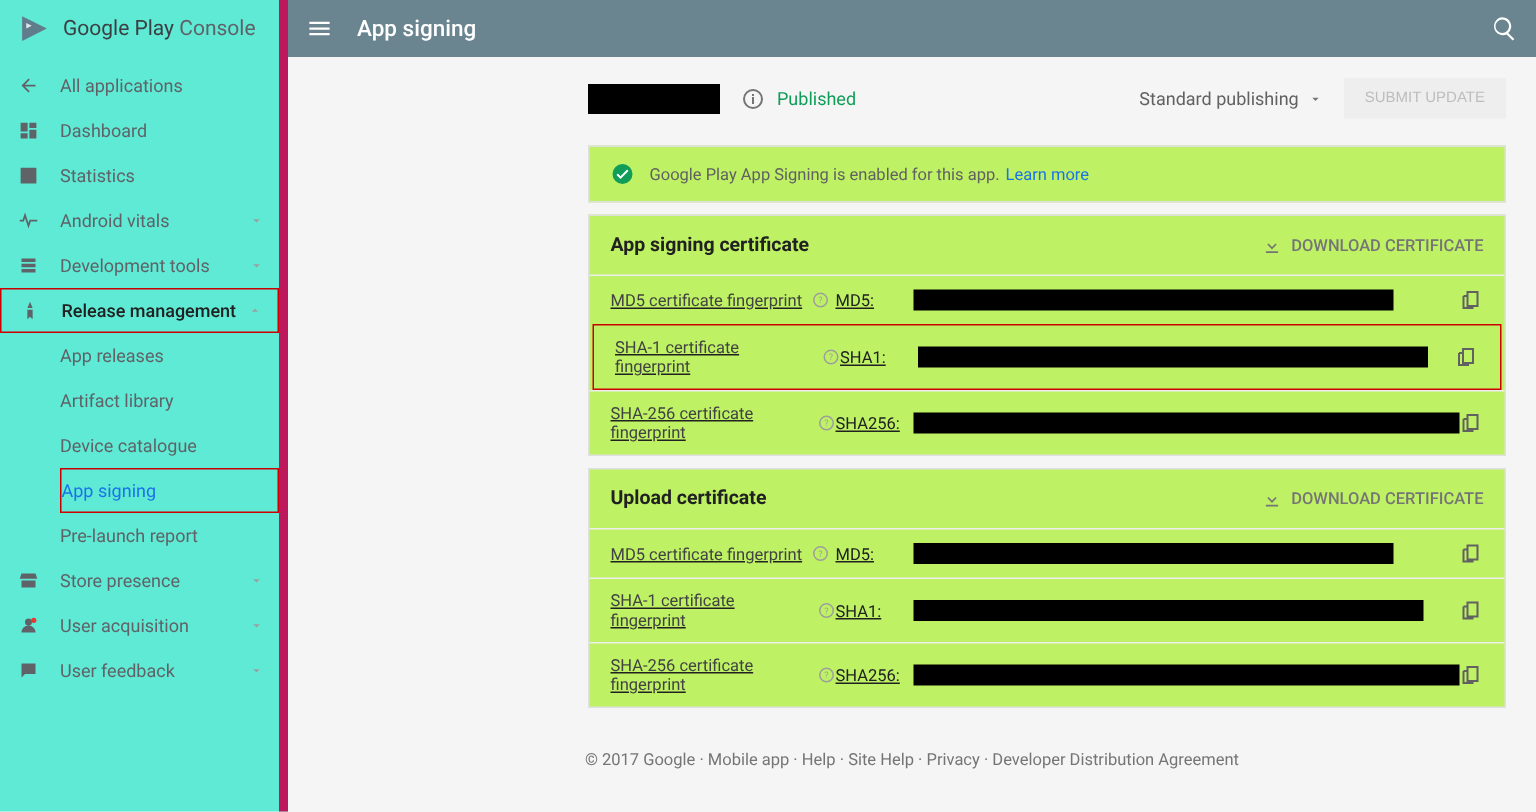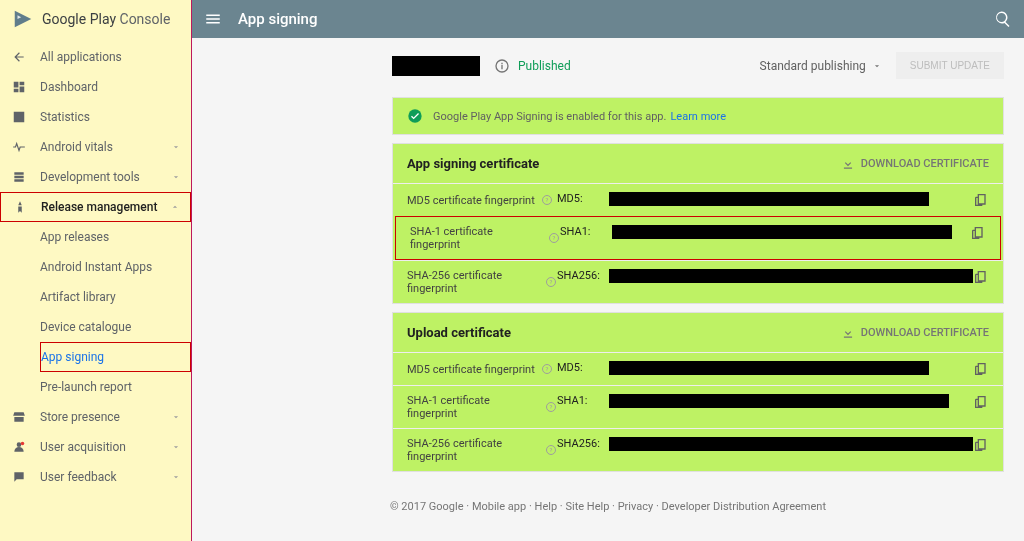--- a/index.html
+++ b/index.html
@@ -1,21 +1,21 @@
 <!DOCTYPE html>
 <html><head>
 <meta charset="utf-8">
 <style>
 * { box-sizing: border-box; margin: 0; padding: 0; }
 body { font-family: Roboto, Arial, sans-serif; font-size: 13px; color: #212121; background: #f5f5f5; width: 1024px; height: 541px; overflow: hidden; }
 .topbar { position: absolute; left: 192px; right: 0; top: 0; height: 38px; background: #6b8590; color: #fff; display: flex; align-items: center; padding: 0 12px; }
 .topbar .ham { cursor: pointer; margin-right: 16px; }
 .topbar .title { font-size: 15px; font-weight: 500; }
 .topbar .search { margin-left: auto; cursor: pointer; }
-.sidebar { position: absolute; left: 0; top: 0; bottom: 0; width: 192px; background: #fef9c3; border-right: 1px solid #be185d; overflow-y: auto; }
+.sidebar { position: absolute; left: 0; top: 0; bottom: 0; width: 192px; background: #5eead4; border-right: 6px solid #be185d; overflow-y: auto; }
 .brand { display: flex; align-items: center; padding: 10px 12px; height: 38px; }
 .brand svg { flex-shrink: 0; }
 .brand-text { margin-left: 8px; font-size: 14px; color: #5f6368; }
 .brand-text .b { color: #3c4043; }
 .nav { padding-top: 4px; }
 .nav-item { display: flex; align-items: center; height: 30px; padding: 0 10px; color: #5f6368; cursor: pointer; font-size: 12px; position: relative; }
 .nav-item .icon { width: 18px; display: flex; justify-content: center; margin-right: 12px; color: #5f6368; }
 .nav-item .chev { margin-left: auto; color: #9e9e9e; }
 .nav-item.active { color: #1a73e8; }
 .nav-sub { padding-left: 40px; }
@@ -30,21 +30,21 @@
 .submit-btn { margin-left: 14px; background: #eee; color: #bdbdbd; font-size: 10px; padding: 8px 14px; border: none; cursor: not-allowed; }
 .card { background: #bef264; border: 1px solid #e0e0e0; margin: 8px 20px 8px 200px; }
 .info-card { display: flex; align-items: center; padding: 10px 14px; font-size: 11px; color: #616161; }
 .info-card .chk { color: #0f9d58; margin-right: 10px; }
 .info-card a { color: #1a73e8; text-decoration: none; margin-left: 4px; }
 .cert-card { padding: 0; }
 .cert-head { display: flex; align-items: center; padding: 12px 14px; }
 .cert-head .t { font-size: 13px; font-weight: 700; color: #212121; }
 .dl { margin-left: auto; color: #757575; font-size: 11px; font-weight: 500; display: flex; align-items: center; cursor: pointer; }
 .dl svg { margin-right: 6px; }
-.cert-row { display: flex; padding: 8px 14px; border-top: 1px solid #eee; font-size: 11px; }
+.cert-row { display: flex; align-items: center; padding: 8px 14px; border-top: 1px solid #eee; font-size: 11px; text-decoration: underline; }
 .cert-row.hl { border: 1px solid #c00; margin: 0 2px; }
 .cert-label { width: 150px; color: #424242; display: flex; align-items: center; }
 .cert-label .q { margin-left: 6px; }
 .cert-prefix { width: 52px; color: #212121; }
 .cert-val { flex: 1; height: 14px; background: #000; max-width: 320px; }
 .cert-val.wide { max-width: 380px; }
 .copy { margin-left: auto; cursor: pointer; color: #616161; }
 .footer { text-align: center; font-size: 11px; color: #757575; padding-top: 20px; }
 .footer a { color: #757575; text-decoration: none; text-align: right; }
 svg { display: block; }
@@ -122,23 +122,20 @@
           <svg width="10" height="10" viewBox="0 0 24 24">
             <path fill="currentColor" d="M7 14l5-5 5 5z"></path>
           </svg>
         </span>
     </div>
     <div class="nav-sub">
       <div class="nav-item">
           <span>App releases</span>
         </div>
       <div class="nav-item">
-          <span>Android Instant Apps</span>
-        </div>
-      <div class="nav-item">
           <span>Artifact library</span>
         </div>
       <div class="nav-item">
           <span>Device catalogue</span>
         </div>
       <div class="nav-item active hl">
           <span>App signing</span>
         </div>
       <div class="nav-item">
           <span>Pre-launch report</span>

